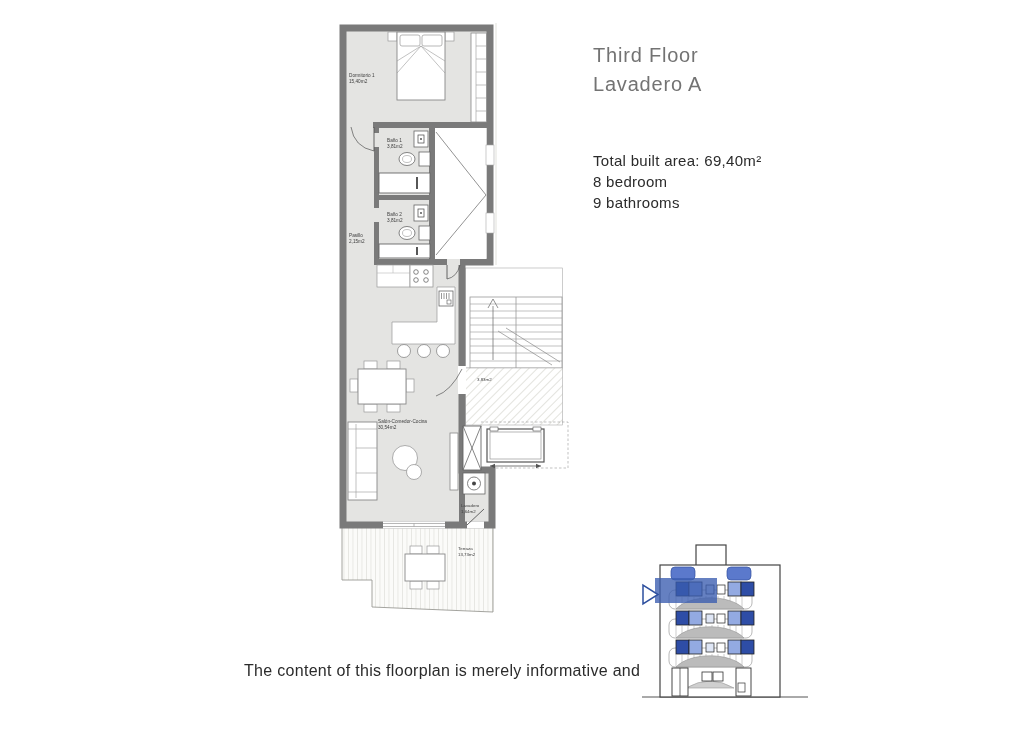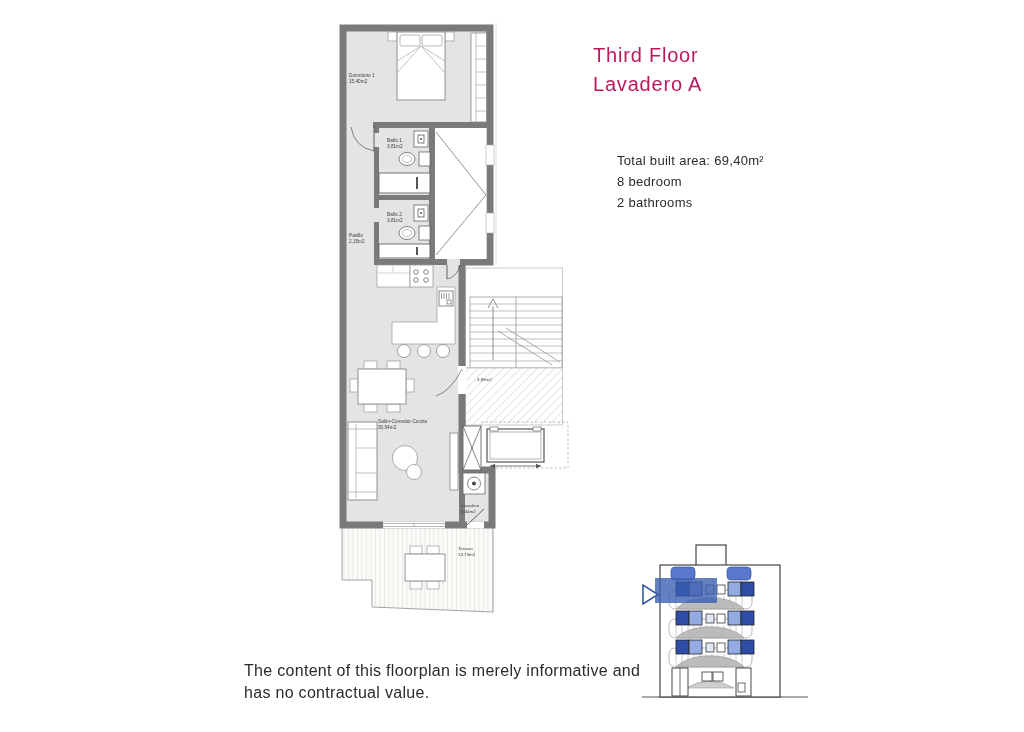--- a/index.html
+++ b/index.html
@@ -1,20 +1,20 @@
 <!DOCTYPE html>
 <html><head>
 <meta charset="utf-8">
 <style>
   html,body{margin:0;padding:0;}
   body{width:1024px;height:732px;background:#ffffff;position:relative;overflow:hidden;
        font-family:"Liberation Sans", sans-serif;color:#2e2e2e;}
   .abs{position:absolute;}
-  #title{left:593px;top:41px;font-size:20px;line-height:29px;letter-spacing:.8px;color:#be185d;}
-  #summary{left:593px;top:150px;font-size:13px;line-height:21px;letter-spacing:.3px;color:#2b2b2b;margin-left:24px;}
+  #title{left:593px;top:41px;font-size:20px;line-height:29px;letter-spacing:.8px;color:#737373;}
+  #summary{left:593px;top:150px;font-size:15px;line-height:21px;letter-spacing:.3px;color:#2b2b2b;}
   #disclaimer{left:244px;top:660px;font-size:16px;line-height:21.5px;letter-spacing:.3px;color:#2b2b2b;}
   svg text{font-family:"Liberation Sans", sans-serif;fill:#3c3c3c;}
   .plabel{font-size:4.7px;}
   .plabel2{font-size:4.4px;}
 </style>
 </head>
 <body>
 
 <svg class="abs" style="left:330px;top:15px;" width="260" height="620" viewBox="0 0 260 620">
   <defs>
@@ -262,26 +262,25 @@
 </svg>
 
 <div id="title" class="abs">
   <div>Third Floor</div>
   <div>Lavadero A</div>
 </div>
 
 <div id="summary" class="abs">
   <div>Total built area: 69,40m²</div>
   <div>8 bedroom</div>
-  <div>2 bathrooms</div>
+  <div>9 bathrooms</div>
 </div>
 
 <div id="disclaimer" class="abs">
   <div>The content of this floorplan is merely informative and</div>
-  <div>has no contractual value.</div>
 </div>
 
 <svg class="abs" style="left:640px;top:538px;" width="170" height="168" viewBox="0 0 170 168">
   <line x1="2" y1="159" x2="168" y2="159" stroke="#555" stroke-width="1"></line>
   <rect x="56" y="7" width="30" height="22" fill="#fff" stroke="#444" stroke-width="1.2"></rect>
   <rect x="20" y="27" width="120" height="132" fill="#fff" stroke="#444" stroke-width="1.2"></rect>
   <rect x="31" y="29" width="24" height="13" rx="4" fill="#5b79cc" stroke="#33519e" stroke-width="0.7"></rect>
   <rect x="87" y="29" width="24" height="13" rx="4" fill="#5b79cc" stroke="#33519e" stroke-width="0.7"></rect>
 
   <g>

